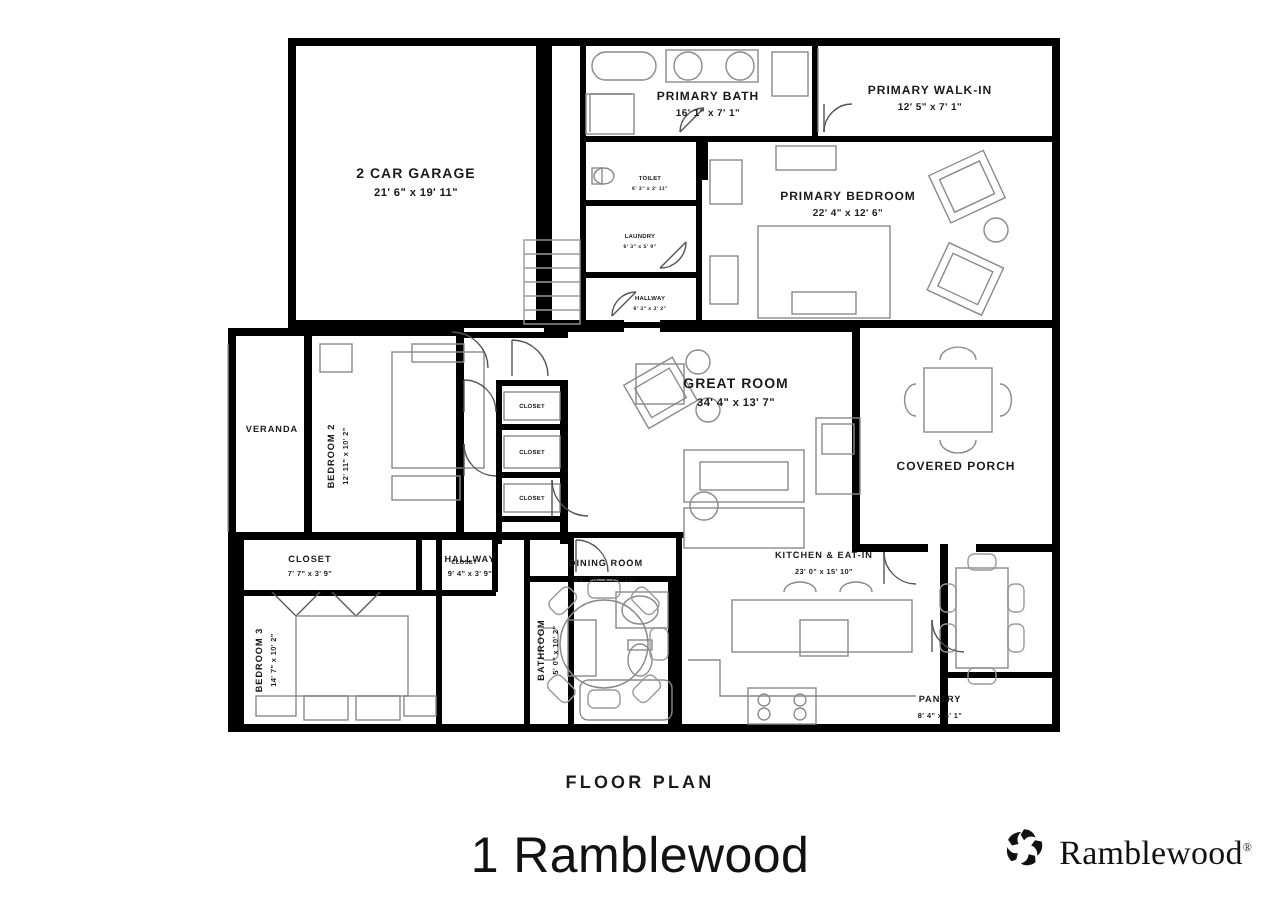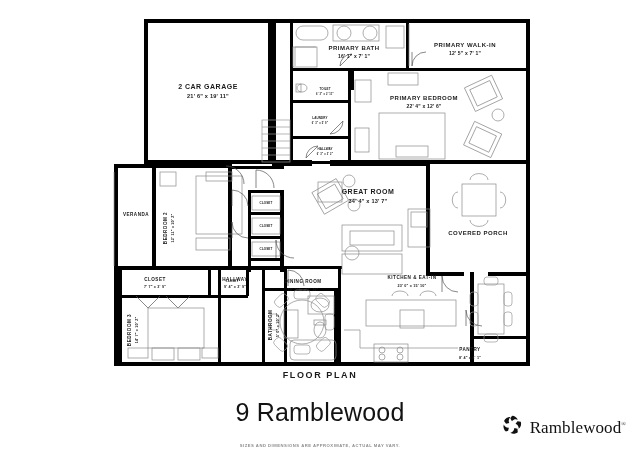--- a/index.html
+++ b/index.html
@@ -58,21 +58,21 @@
     left: 0;
     top: 370px;
     width: 640px;
     text-align: center;
   }
   #floor-plan-label {
     font-size: 9px;
     font-weight: bold;
     letter-spacing: 1.6px;
     color: #1a1a1a;
-    margin: 0;
+    margin: 16px;
   }
   #property-title {
     font-size: 25px;
     font-weight: normal;
     letter-spacing: 0.2px;
     color: #121212;
     margin: 18px 0 0 0;
   }
   #disclaimer {
     font-size: 4.2px;
@@ -443,21 +443,21 @@
         <text class="rm-name" x="266" y="250" text-anchor="middle">CLOSET</text>
       </g>
       <g class="sz-xs">
         <text class="rm-name" x="232" y="282" text-anchor="middle">CLOSET</text>
       </g>
     </g>
   </svg>
 
   <div class="caption-block">
     <p id="floor-plan-label">FLOOR PLAN</p>
-    <h1 id="property-title">9 Ramblewood</h1>
+    <h1 id="property-title">1 Ramblewood</h1>
     <p id="disclaimer">SIZES AND DIMENSIONS ARE APPROXIMATE, ACTUAL MAY VARY.</p>
   </div>
 
   <div class="brand">
     <span>
       <svg width="22" height="22" viewBox="0 0 40 40" aria-hidden="true">
         <g fill="#111111">
           <path d="M20 3 C25 3 29 6 30.5 10.5 C27 8.5 23 9.5 20.6 12.4 L20 13 L17 8 Z"></path>
           <path d="M36 14 C37.6 18.8 36 24 32 27 C32.6 23 30.6 19.4 27.2 18 L26.5 17.7 L30 13 Z"></path>
           <path d="M30.5 33 C26.6 36.2 21.2 36.6 17 34 C20.9 33.2 23.7 30.1 24.1 26.4 L24.2 25.6 L30 27 Z"></path>

